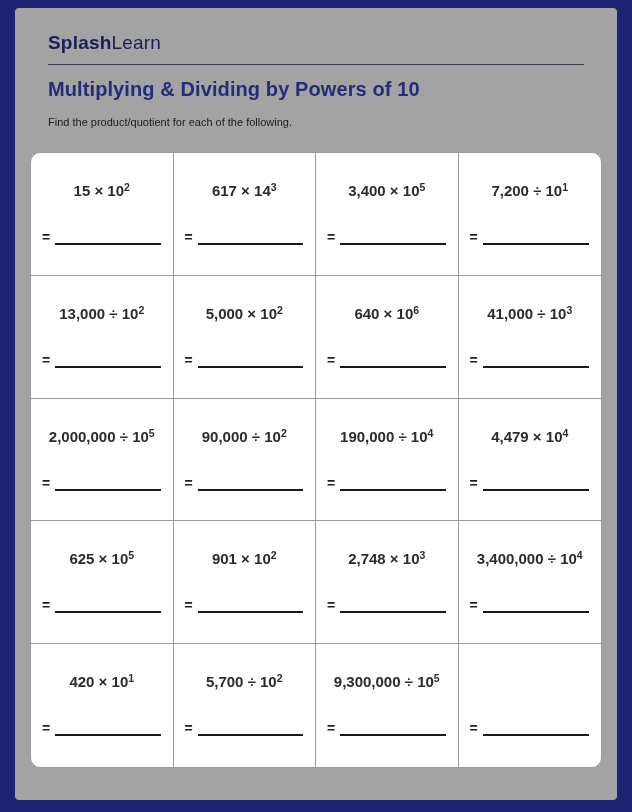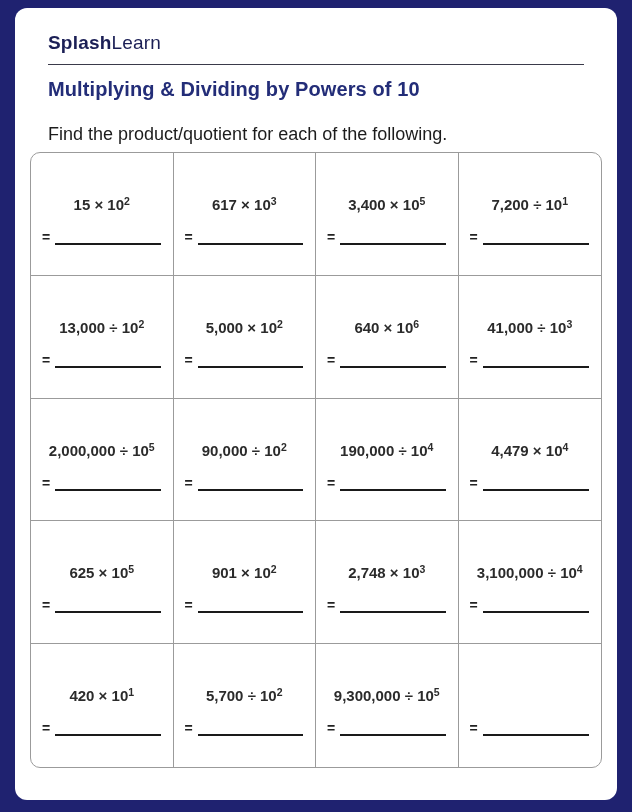--- a/index.html
+++ b/index.html
@@ -7,22 +7,22 @@
   body {
     width: 632px; height: 812px;
     background: #1f2270;
     font-family: "Liberation Sans", sans-serif;
     position: relative;
     overflow: hidden;
   }
   .page {
     position: absolute;
     left: 15px; right: 15px; top: 8px; bottom: 12px;
-    background: #ffffff;
-    border-radius: 12px;
+    background: #a3a3a3;
+    border-radius: 4px;
   }
   .header { padding: 16px 33px 0 33px; }
   .logo {
     font-size: 19px;
     color: #1b1f55;
     letter-spacing: 0.2px;
     line-height: 1;
     margin-top: 9px;
   }
   .logo .logo-bold { font-weight: 800; }
@@ -33,22 +33,22 @@
     margin: 12px 0 0 0;
   }
   .title {
     margin: 13px 0 0 0;
     font-size: 20px;
     font-weight: 800;
     color: #232d78;
     letter-spacing: 0.1px;
   }
   .instruction {
-    margin: 23px 0 0 0;
-    font-size: 18px;
+    margin: 15px 0 0 0;
+    font-size: 11px;
     color: #1c1c1c;
   }
   .grid {
     position: absolute;
     left: 15px; right: 15px;
     top: 144px; bottom: 32px;
     border: 1px solid #9b9b9b;
     border-radius: 10px;
     overflow: hidden;
     display: grid;
@@ -58,21 +58,21 @@
   }
   .cell {
     position: relative;
     border-right: 1px solid #9b9b9b;
     border-bottom: 1px solid #9b9b9b;
   }
   .cell:nth-child(4n) { border-right: none; padding-left: 32px; }
   .cell:nth-last-child(-n+4) { border-bottom: none; }
   .expr {
     position: absolute;
-    top: 43px; left: 2px; right: 2px;
+    top: 29px; left: 2px; right: 2px;
     text-align: center;
     font-size: 15px;
     font-weight: 700;
     color: #2b2b2b;
     white-space: nowrap;
   }
   .expr .exp {
     font-size: 10.5px;
     position: relative;
     top: -5px;
@@ -113,21 +113,21 @@
       <span class="base">15 × 10</span><span class="exp">2</span>
     </div>
     <div class="ans">
       <span class="eq">=</span>
       <span class="blank"></span>
     </div>
   </div>
 
   <div class="cell">
     <div class="expr">
-      <span class="base">617 × 10</span><span class="exp">3</span>
+      <span class="base">617 × 14</span><span class="exp">3</span>
     </div>
     <div class="ans">
       <span class="eq">=</span>
       <span class="blank"></span>
     </div>
   </div>
 
   <div class="cell">
     <div class="expr">
       <span class="base">3,400 × 10</span><span class="exp">5</span>
@@ -253,21 +253,21 @@
       <span class="base">2,748 × 10</span><span class="exp">3</span>
     </div>
     <div class="ans">
       <span class="eq">=</span>
       <span class="blank"></span>
     </div>
   </div>
 
   <div class="cell">
     <div class="expr">
-      <span class="base">3,100,000 ÷ 10</span><span class="exp">4</span>
+      <span class="base">3,400,000 ÷ 10</span><span class="exp">4</span>
     </div>
     <div class="ans">
       <span class="eq">=</span>
       <span class="blank"></span>
     </div>
   </div>
 
   <div class="cell">
     <div class="expr">
       <span class="base">420 × 10</span><span class="exp">1</span>

